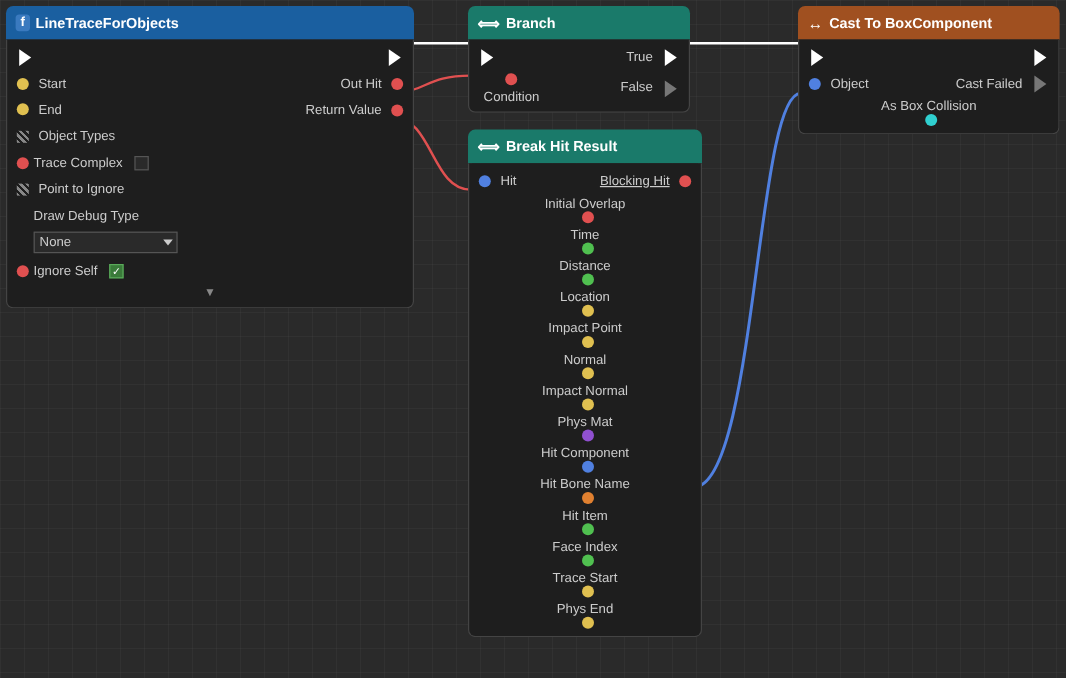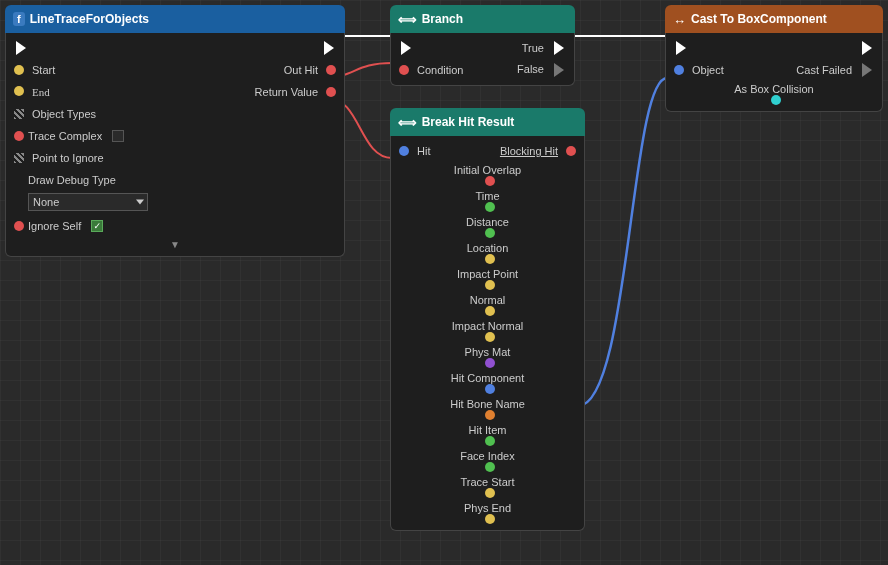--- a/index.html
+++ b/index.html
@@ -209,21 +209,21 @@
           <span class="pin pin-yellow"></span>
           <span class="pin-label">Start</span>
         </div>
         <div style="display:flex;align-items:center;gap:4px;">
           <span class="pin-label">Out Hit</span>
           <span class="pin pin-red"></span>
         </div>
       </div>
 
       <div class="node-row both">
-        <div style="display:flex;gap:4px;font-family:Liberation Serif, serif;">
+        <div style="display:flex;gap:4px;">
           <span class="pin pin-yellow"></span>
           <span class="pin-label">End</span>
         </div>
         <div style="display:flex;align-items:center;gap:4px;">
           <span class="pin-label">Return Value</span>
           <span class="pin pin-red"></span>
         </div>
       </div>
 
       <div class="node-row left">
@@ -279,21 +279,21 @@
         </div>
         <div style="display:flex;align-items:center;gap:4px;">
           <span class="pin-label">True</span>
           <div class="exec-pin-wrapper">
             <div style="width:0;height:0;border-top:7px solid transparent;border-bottom:7px solid transparent;border-left:10px solid #fff;"></div>
           </div>
         </div>
       </div>
 
       <div class="node-row both">
-        <div style="display:flex;align-items:center;gap:4px;">
+        <div style="display:flex;align-items:center;gap:4px;flex-direction:column;">
           <span class="pin pin-red"></span>
           <span class="pin-label">Condition</span>
         </div>
         <div style="display:flex;align-items:flex-start;gap:4px;">
           <span class="pin-label">False</span>
           <div class="exec-pin-wrapper">
             <div style="width:0;height:0;border-top:7px solid transparent;border-bottom:7px solid transparent;border-left:10px solid #555;border-left-color:#777;"></div>
           </div>
         </div>
       </div>

